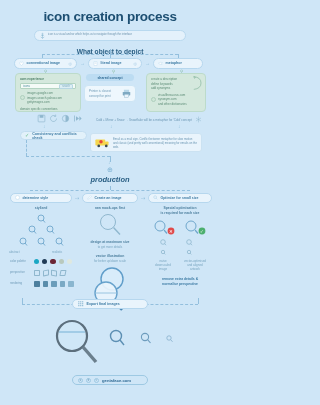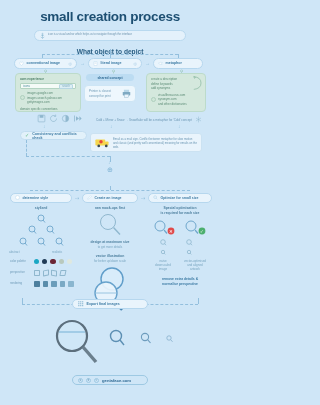--- a/index.html
+++ b/index.html
@@ -177,21 +177,21 @@
     align-items: center; justify-content: center;
     font-size: 2.6px; color: #5f93b4;
   }
   svg { display: block; overflow: visible; }
 </style>
 </head>
 <body>
 
 <div class="page">
 
-  <div class="title">small creation process</div>
+  <div class="title">icon creation process</div>
 
   <div class="subtitle-pill">
     <svg class="anchor-ico" viewBox="0 0 10 12">
       <circle cx="5" cy="2" r="1.4" fill="none" stroke="#7fb0cd" stroke-width="1"></circle>
       <line x1="5" y1="3.4" x2="5" y2="11" stroke="#7fb0cd" stroke-width="1"></line>
       <line x1="2.5" y1="5" x2="7.5" y2="5" stroke="#7fb0cd" stroke-width="1"></line>
       <path d="M1.5 8 Q5 12.5 8.5 8" fill="none" stroke="#7fb0cd" stroke-width="1"></path>
     </svg>
     <span class="txt">icon is a visual anchor which helps us to navigate through the interface</span>
   </div>
@@ -342,20 +342,21 @@
     </svg>
     <span class="t">Email as a mail sign. Conflict between metaphor for slow motion and classic (and pretty well conventional) meaning for emails on the web.</span>
   </div>
 
   <div class="vline" style="left:26px; top:140px; height:16px;"></div>
   <div class="hline" style="left:26px; top:156px; width:84px;"></div>
   <div class="vline" style="left:110px; top:156px; height:6px;"></div>
   <span class="arrow-d" style="left:108px; top:160px;">↓</span>
 
   <span class="prod-icon" style="top:166px; left:0; width:220px; text-align:center;">⊕</span>
+  <div class="prod-title" style="top:175px;">production</div>
 
   <div class="vline" style="left:110px; top:186px; height:4px;"></div>
   <div class="hline" style="left:30px; top:190px; width:160px;"></div>
 
   <div class="col-pill" style="left:10px; top:193px; width:62px;">
     <svg style="width:5px;height:5px;flex:none;" viewBox="0 0 10 10">
         <circle cx="5" cy="5" r="4" fill="#fff" stroke="#9cc8e4" stroke-width="0.6"></circle>
       </svg>
     <span class="lbl">determine style</span>
   </div>

